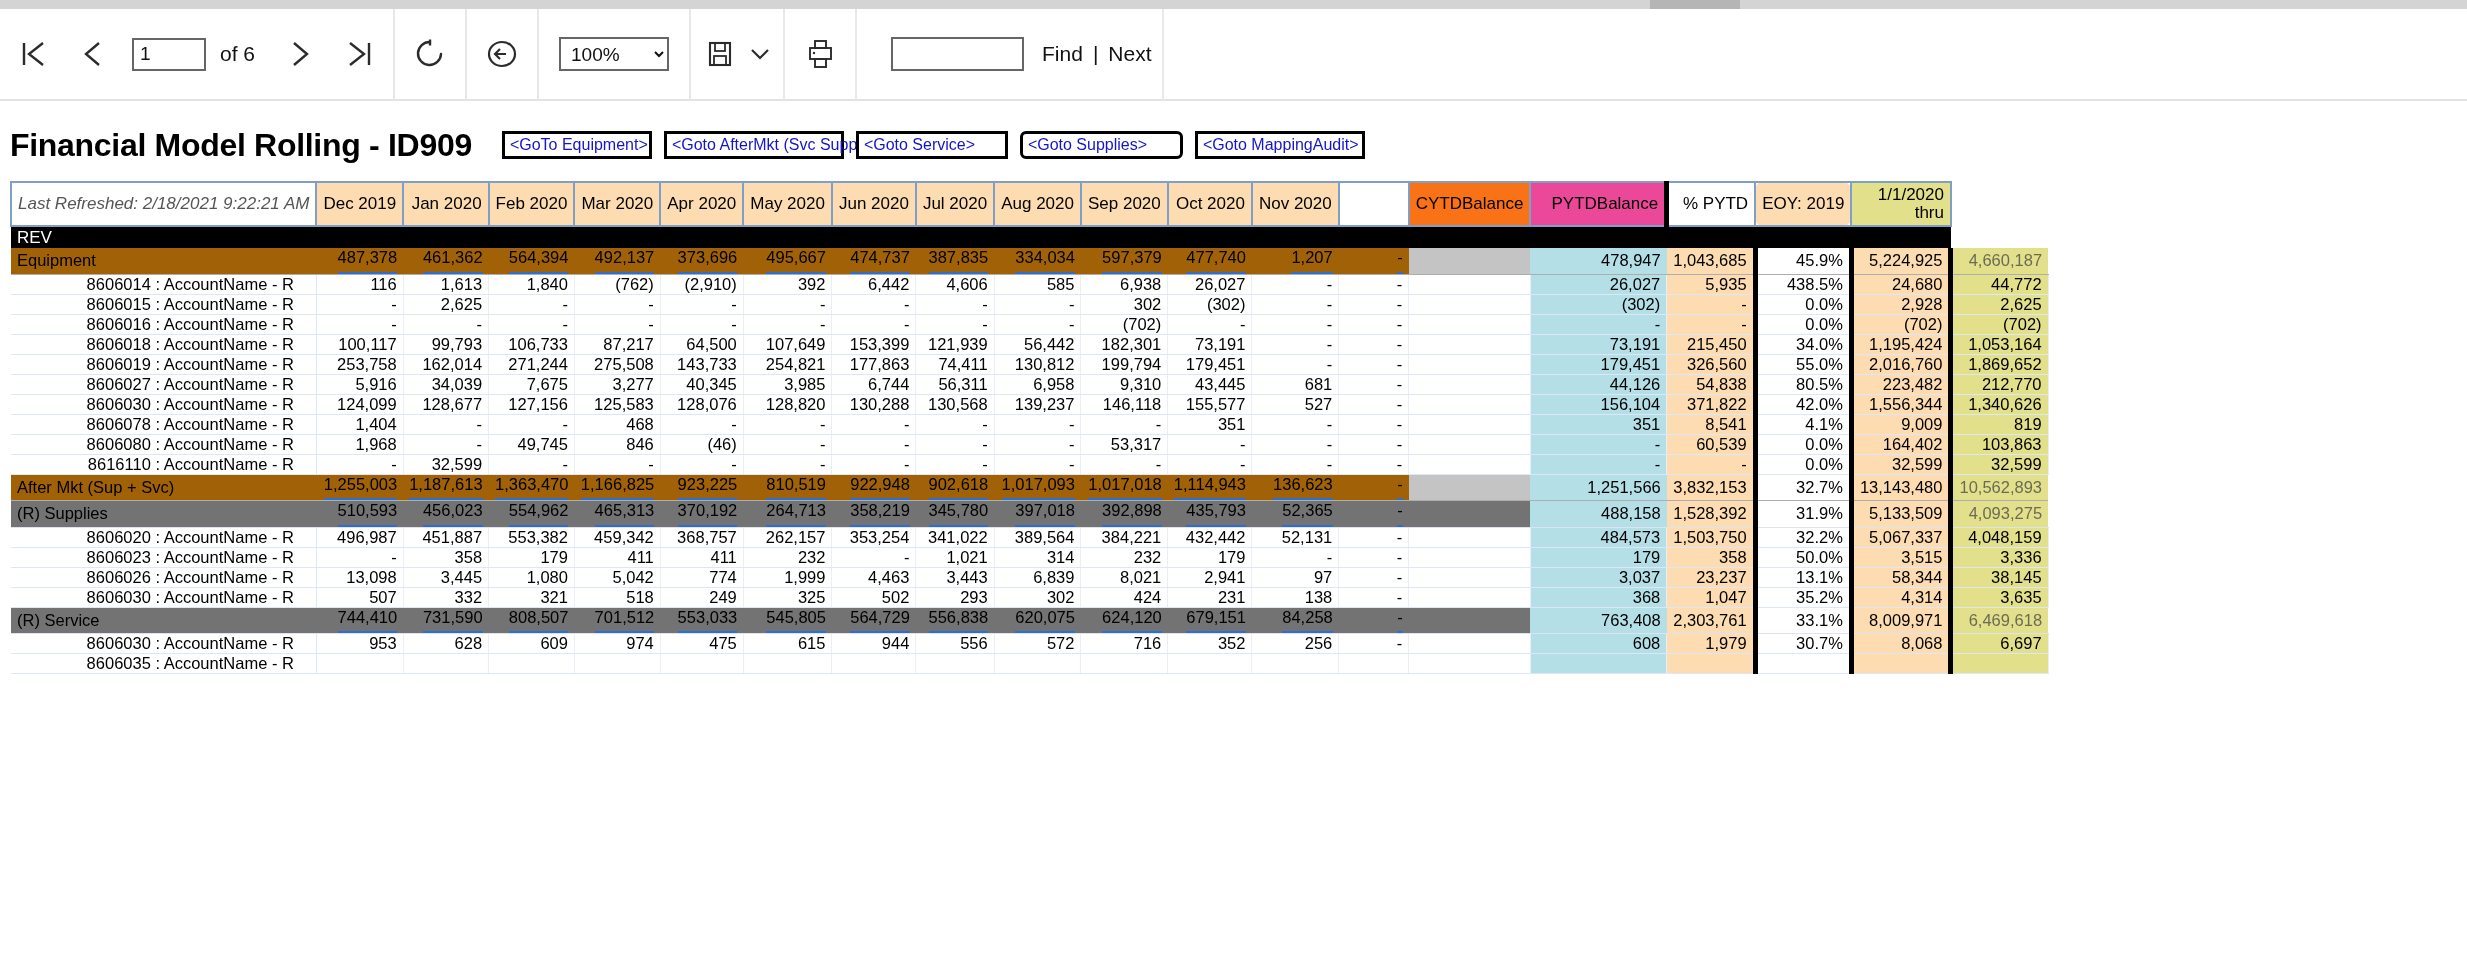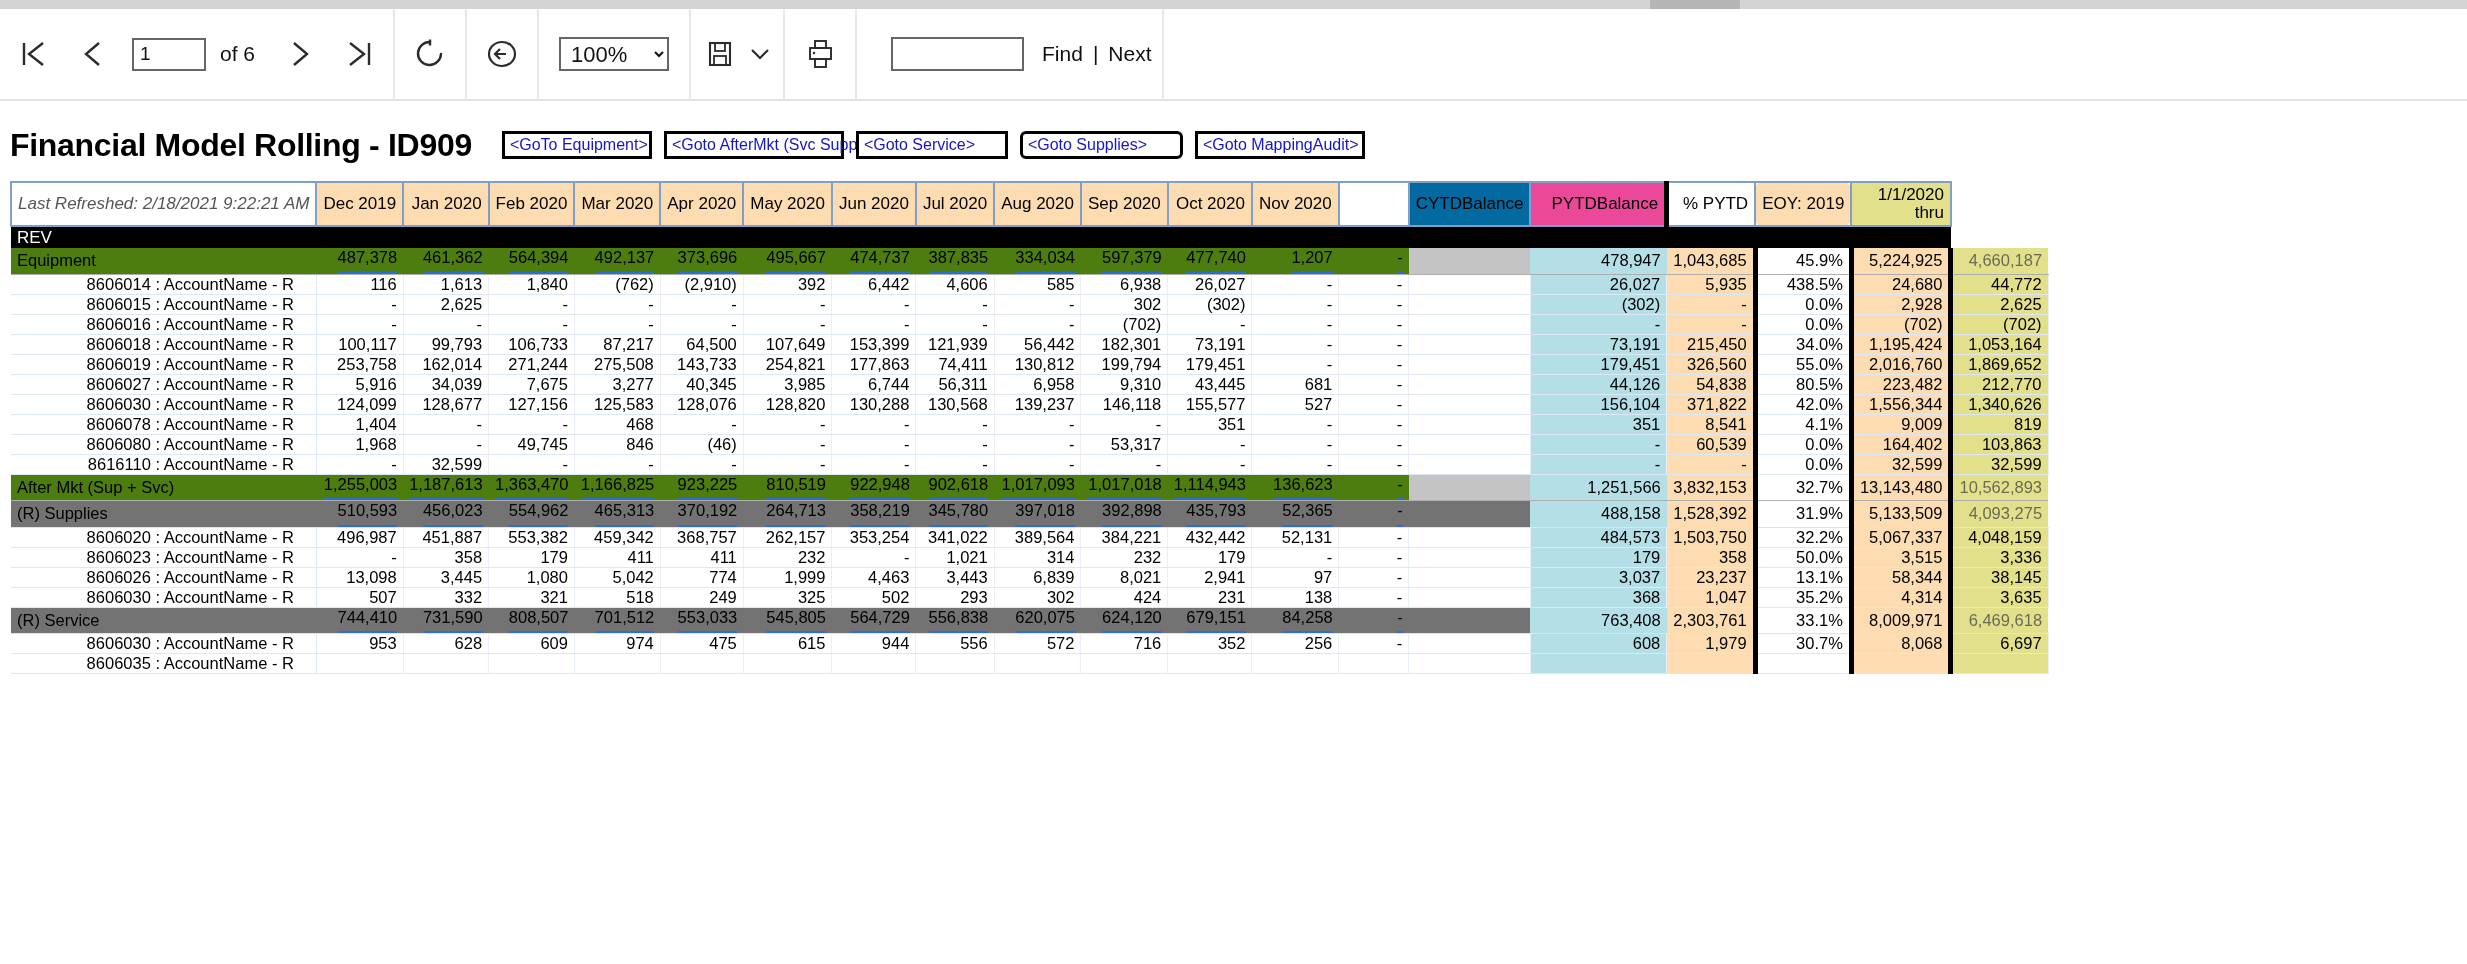--- a/index.html
+++ b/index.html
@@ -75,21 +75,21 @@
     color: #111;
     margin: 0 16px 0 4px;
     white-space: nowrap;
   }
   .zoom-select {
     width: 110px;
     height: 34px;
     border: 2px solid #666;
     background: #fff;
     font-family: "Liberation Sans", sans-serif;
-    font-size: 22px;
+    font-size: 19px;
     color: #111;
     padding-left: 6px;
     box-sizing: border-box;
     margin: 0 14px;
   }
   .find-input {
     width: 133px;
     height: 34px;
     border: 2px solid #666;
     background: #fff;
@@ -198,39 +198,39 @@
   td.h-refresh {
     background: #ffffff;
     text-align: left;
     font-style: italic;
     color: #555;
     font-size: 16px;
     border-left: 2px solid #7f9fc9;
   }
   td.h-month { background: #fcdcb0; }
   td.h-blank { background: #ffffff; }
-  td.h-cytd  { background: #0369a1; text-align: left; border-left: 2px solid #7f9fc9;}
+  td.h-cytd  { background: #f97316; text-align: left; border-left: 2px solid #7f9fc9;}
   td.h-pytd  { background: #ec4899; text-align: left; padding-left: 20px; }
   td.h-pct   { background: #ffffff; text-align: left; border-left: 5px solid #000; border-right: 5px solid #000;}
   td.h-eoy   { background: #fcdcb0; text-align: left; border-right: 5px solid #000; border-radius: 8px;}
   td.h-thru  { background: #e3e08c; text-align: left; white-space: normal; line-height: 1.05; font-size: 16px;}
 
   
   tr.section td {
     background: #000000;
     color: #ffffff;
     height: 22px;
     font-size: 17px;
     text-align: left;
     border: none;
   }
 
   
   tr.grp td {
-    background: #4d7c0f;
+    background: #a16207;
     height: 22px;
     border-bottom: 1px solid #aeaeae;
   }
   tr.grp td.lbl { text-align: left; }
   tr.grp2 td {
     background: #737373;
     height: 22px;
     border-bottom: 1px solid #dde4f0;
   }
   tr.grp2 td.lbl { text-align: left; }

